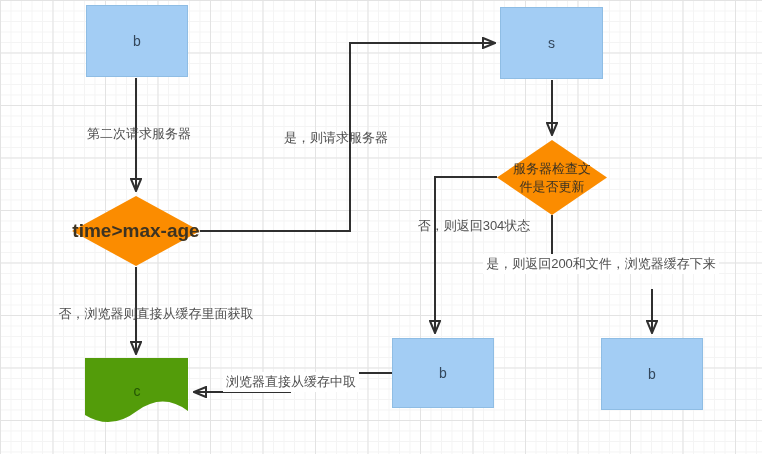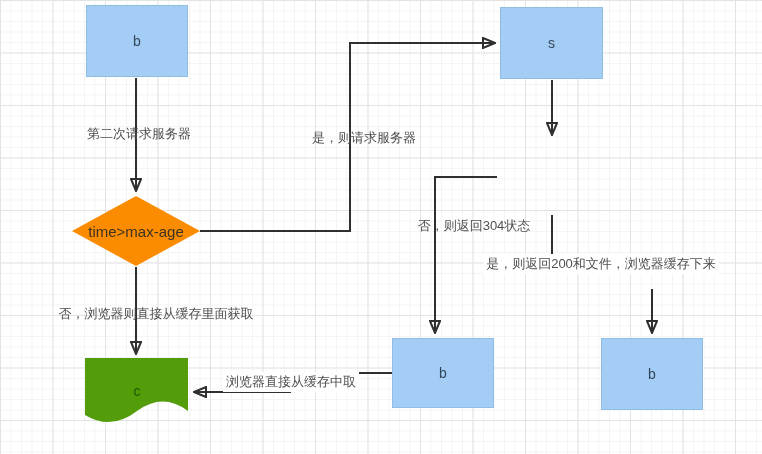--- a/index.html
+++ b/index.html
@@ -57,21 +57,21 @@
   .node-shape-wrap svg { position: absolute; left: 0; top: 0; }
   .shape-label {
     position: absolute;
     left: 0; top: 0; right: 0; bottom: 0;
     display: flex;
     align-items: center;
     justify-content: center;
     flex-direction: column;
     text-align: center;
   }
-  .diamond1-label { color: var(--diamond-text); font-size: 15px; }
+  .diamond1-label { color: var(--diamond-text); font-size: 19px; font-weight: bold; }
   .diamond2-label { color: var(--diamond-text); font-size: 13px; line-height: 1.35; }
   .doc-label { color: var(--node-green-text); font-size: 14px; padding-bottom: 10px; }
   .edge-label {
     position: absolute;
     z-index: 3;
     transform: translate(-50%, -50%);
     white-space: nowrap;
     font-size: 13px;
     color: var(--label-text);
   }
@@ -106,39 +106,48 @@
     <span>s</span>
   </div>
 
   <div class="node node-shape-wrap" style="left:72px; top:196px; width:128px; height:70px;">
     <svg width="128" height="70" viewBox="0 0 128 70">
       <polygon points="64,0 128,35 64,70 0,35" fill="var(--node-orange)"></polygon>
     </svg>
     <div class="shape-label diamond1-label">time&gt;max-age</div>
   </div>
 
+  <div class="node node-shape-wrap" style="left:497px; top:140px; width:110px; height:75px;">
+    <svg width="110" height="75" viewBox="0 0 110 75">
+      <polygon points="55,0 110,37.5 55,75 0,37.5" fill="var(--node-orange)"></polygon>
+    </svg>
+    <div class="shape-label diamond2-label">
+      <div>服务器检查文</div>
+      <div>件是否更新</div>
+    </div>
+  </div>
 
   <div class="node node-shape-wrap" style="left:85px; top:358px; width:104px; height:76px;">
     <svg width="104" height="76" viewBox="0 0 104 76">
       <path d="M0,0 H103 V53 Q78,34 52,53 Q26,73 0,57 Z" fill="var(--node-green)"></path>
     </svg>
     <div class="shape-label doc-label">c</div>
   </div>
 
   <div class="node node-rect" style="left:392px; top:338px; width:102px; height:70px;">
     <span>b</span>
   </div>
 
   <div class="node node-rect" style="left:601px; top:338px; width:102px; height:72px;">
     <span>b</span>
   </div>
 
   <div class="edge-label" style="left:139px; top:134px;">第二次请求服务器</div>
 
-  <div class="edge-label" style="left:364px; top:138px;font-family:Liberation Mono, monospace;">是，则请求服务器</div>
+  <div class="edge-label" style="left:336px; top:138px;font-family:Liberation Mono, monospace;">是，则请求服务器</div>
 
   <div class="edge-label" style="left:156px; top:314px;">否，浏览器则直接从缓存里面获取</div>
 
   <div class="edge-label" style="left:434px; top:226px;margin-left:40px;">否，则返回304状态</div>
 
   <div class="edge-label opaque" style="left:601px; top:264px;">是，则返回200和文件，浏览器缓存下来</div>
 
   <div class="edge-label opaque" style="left:291px; top:382px;">浏览器直接从缓存中取</div>
 
 </div>

